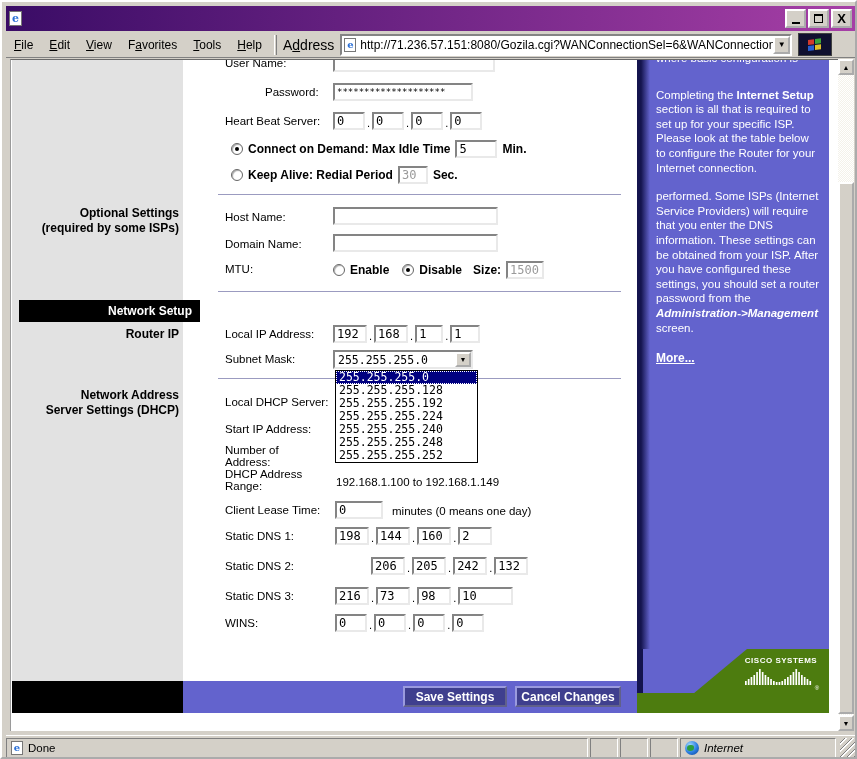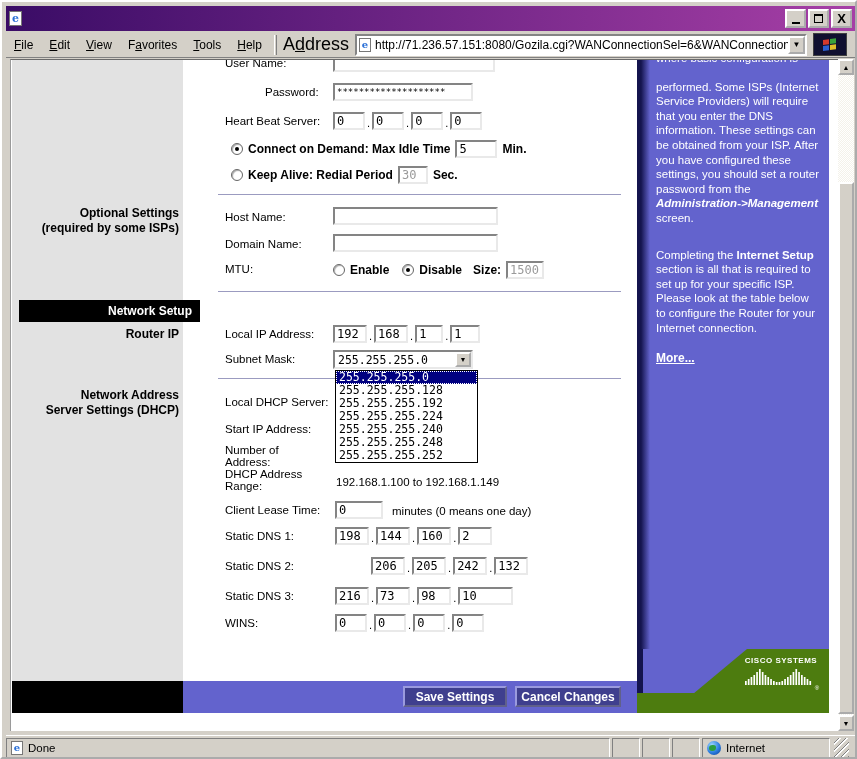--- a/index.html
+++ b/index.html
@@ -19,21 +19,21 @@
   .glyph-min { width:8px; height:2px; background:#000; margin-top:9px; }
   .glyph-max { width:9px; height:9px; border:1px solid #000; border-top:2px solid #000; }
   .glyph-close { font-size:13px; line-height:13px; font-weight:bold; }
 
   
   .menubar { position:absolute; left:4px; top:30px; width:849px; height:26px; background:#d4d0c8;
     display:flex; align-items:center; border-bottom:1px solid #808080; }
   .menu-item { font-size:12px; padding:3px 8px; color:#000; }
   .accel { text-decoration:underline; }
   .bar-divider { width:3px; height:20px; border-left:1px solid #fff; border-right:1px solid #808080; margin:0 4px; }
-  .addr-label { font-size:18px; margin:0 6px 0 2px; }
+  .addr-label { font-size:14px; margin:0 6px 0 2px; }
   .addr-field { width:452px; height:22px; background:#fff; border:2px solid; border-color:#848484 #fff #fff #848484;
     display:flex; align-items:center; padding-left:2px; overflow:hidden; }
   .addr-url { font-size:12px; white-space:nowrap; overflow:hidden; flex:1; }
   .addr-drop { width:17px; height:18px; background:#d4d0c8; border:2px outset #fff; font-size:8px;
     display:flex; align-items:center; justify-content:center; flex:none; }
   .throbber { margin-left:6px; width:34px; height:23px; background:#101030; border:1px solid #404040;
     display:flex; align-items:center; justify-content:center; }
   .winflag { width:14px; height:12px; display:grid; grid-template-columns:6px 6px; grid-template-rows:5px 5px;
     gap:1px; transform:skewY(-8deg); }
   .winflag i { display:block; }
@@ -121,21 +121,21 @@
     display:flex; align-items:center; justify-content:center; font-size:7px; color:#000; }
   .sb-thumb { position:absolute; left:0; top:123px; width:16px; height:532px; background:#d4d0c8; border:2px outset #fff; }
 
   
   .statusbar { position:absolute; left:4px; top:733px; width:849px; height:23px; background:#d4d0c8;
     border-top:1px solid #fff; display:flex; align-items:stretch; gap:2px; padding-top:2px; }
   .pane { border:1px solid; border-color:#808080 #fff #fff #808080; display:flex; align-items:center;
     font-size:11.5px; padding:0 4px; gap:5px; }
   .pane-msg { flex:1; max-width:604px; }
   .pane-sm { width:28px; }
-  .pane-zone { width:128px; }
+  .pane-zone { width:156px;font-style:italic; }
   .globe { width:14px; height:14px; border-radius:50%;
     background:radial-gradient(circle at 35% 30%, #9fd6ff, #2a7de0 55%, #0a3c8c); position:relative; flex:none; }
   .globe::after { content:''; position:absolute; left:2px; top:4px; width:7px; height:6px; background:#2c9e3f;
     border-radius:50% 40% 55% 45%; }
   .grip { width:15px; align-self:stretch;
     background:repeating-linear-gradient(135deg, transparent 0 3px, #808080 3px 4px, #fff 4px 5px); margin-left:2px; }
 </style>
 </head>
 <body>
 
@@ -372,22 +372,22 @@
           <rect x="60.8" y="12" width="1.7" height="8" fill="#fff"></rect>
           <rect x="63.599999999999994" y="14" width="1.7" height="6" fill="#fff"></rect>
           <rect x="66.39999999999999" y="16" width="1.7" height="4" fill="#fff"></rect>
         </svg><span class="cisco-reg">®</span>
     </div>
   </div>
 
   <div class="help">
     <div class="help-inner">
       <div class="clip-line">where basic configuration is</div>
+      <p style="margin-top:22px;"><span>Completing the </span><span class="b">Internet Setup</span><span> section is all that is required to set up for your specific ISP. Please look at the table below to configure the Router for your Internet connection.</span></p>
       <p><span>performed. Some ISPs (Internet Service Providers) will require that you enter the DNS information. These settings can be obtained from your ISP. After you have configured these settings, you should set a router password from the </span><span class="it b">Administration-&gt;Management</span><span> screen.</span></p>
-      <p style="margin-top:22px;"><span>Completing the </span><span class="b">Internet Setup</span><span> section is all that is required to set up for your specific ISP. Please look at the table below to configure the Router for your Internet connection.</span></p>
       <a class="more-link" href="#">More...</a>
     </div>
   </div>
 </div>
 
 <div class="vscroll">
   <div class="sb-btn" style="top:0;">
       <span>▲</span>
     </div>
   <div class="sb-thumb"></div>

